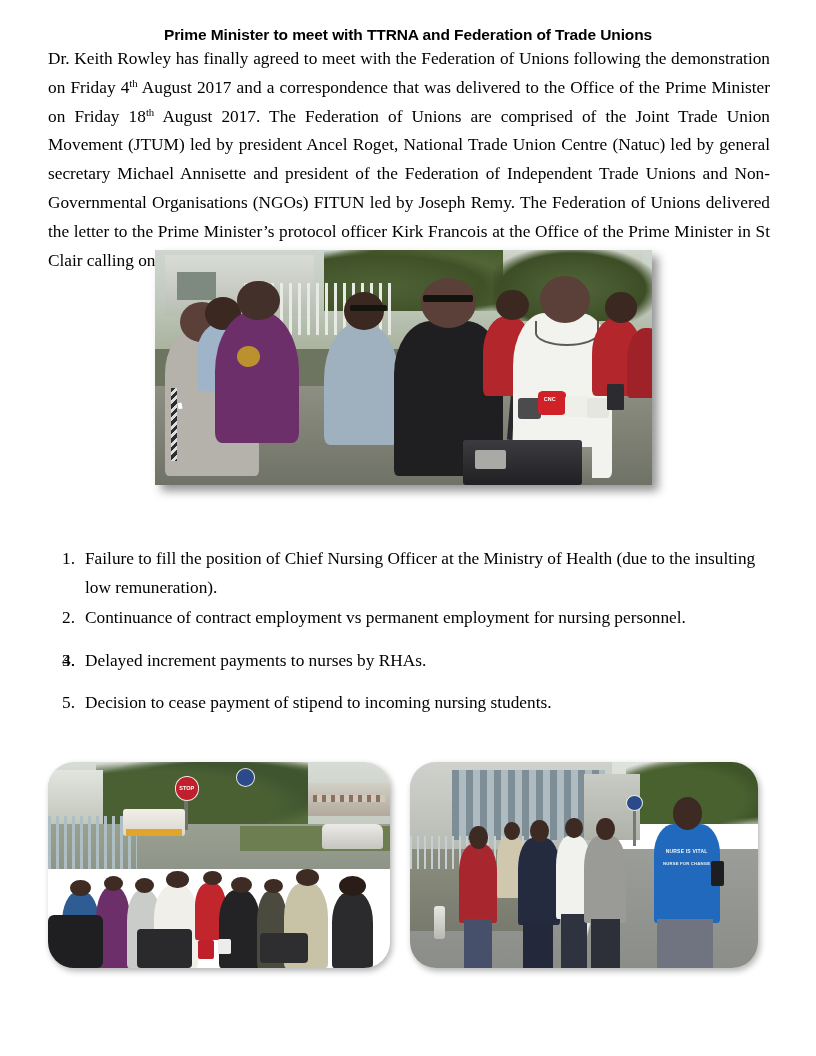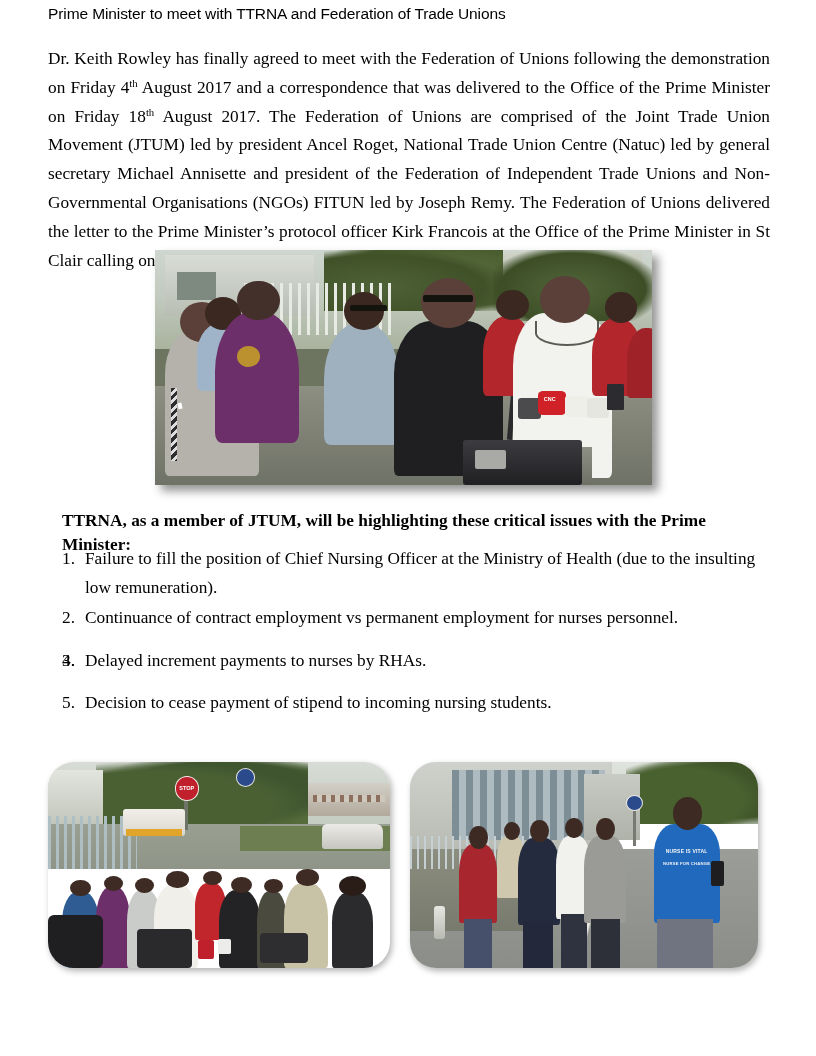--- a/index.html
+++ b/index.html
@@ -19,25 +19,25 @@
     position: absolute;
     left: 0; top: 0;
     width: 816px;
     height: 1056px;
   }
 
   
   .doc-title {
     position: absolute;
     left: 48px;
-    top: 4px;
+    top: 25px;
     width: 720px;
-    text-align: left;
+    text-align: center;
     font-family: "Liberation Sans", "DejaVu Sans", sans-serif;
-    font-weight: normal;
+    font-weight: bold;
     font-size: 15.5px;
     letter-spacing: -0.1px;
     line-height: 20px;
   }
 
   
   .body-para {
     position: absolute;
     left: 48px;
     top: 45px;
@@ -370,30 +370,29 @@
       <div class="mic-red"></div>
       <div class="mic-red-label">CNC</div>
       <div class="mic-w1"></div>
       <div class="mic-w2"></div>
       <div class="phone"></div>
       <div class="podium"></div>
       <div class="camera-blk"></div>
     </div>
   </div>
 
-  <div class="subhead">TTRNA, as a member of JTUM, will be highlighting these critical issues with the Prime Minister:</div>
 
   <div class="issues">
     <div class="issue">
       <span class="num">1.</span>
       <span>Failure to fill the position of Chief Nursing Officer at the Ministry of Health (due to the insulting low remuneration).</span>
     </div>
     <div class="issue">
       <span class="num">2.</span>
-      <span>Continuance of contract employment vs permanent employment for nurses personnel.</span>
+      <span>Continuance of contract employment vs permanent employment for nursing personnel.</span>
     </div>
     <div class="issue spaced">
       <span class="num">3.</span>
     </div>
     <div class="issue spaced">
       <span class="num">4.</span>
       <span>Delayed increment payments to nurses by RHAs.</span>
     </div>
     <div class="issue spaced">
       <span class="num">5.</span>

